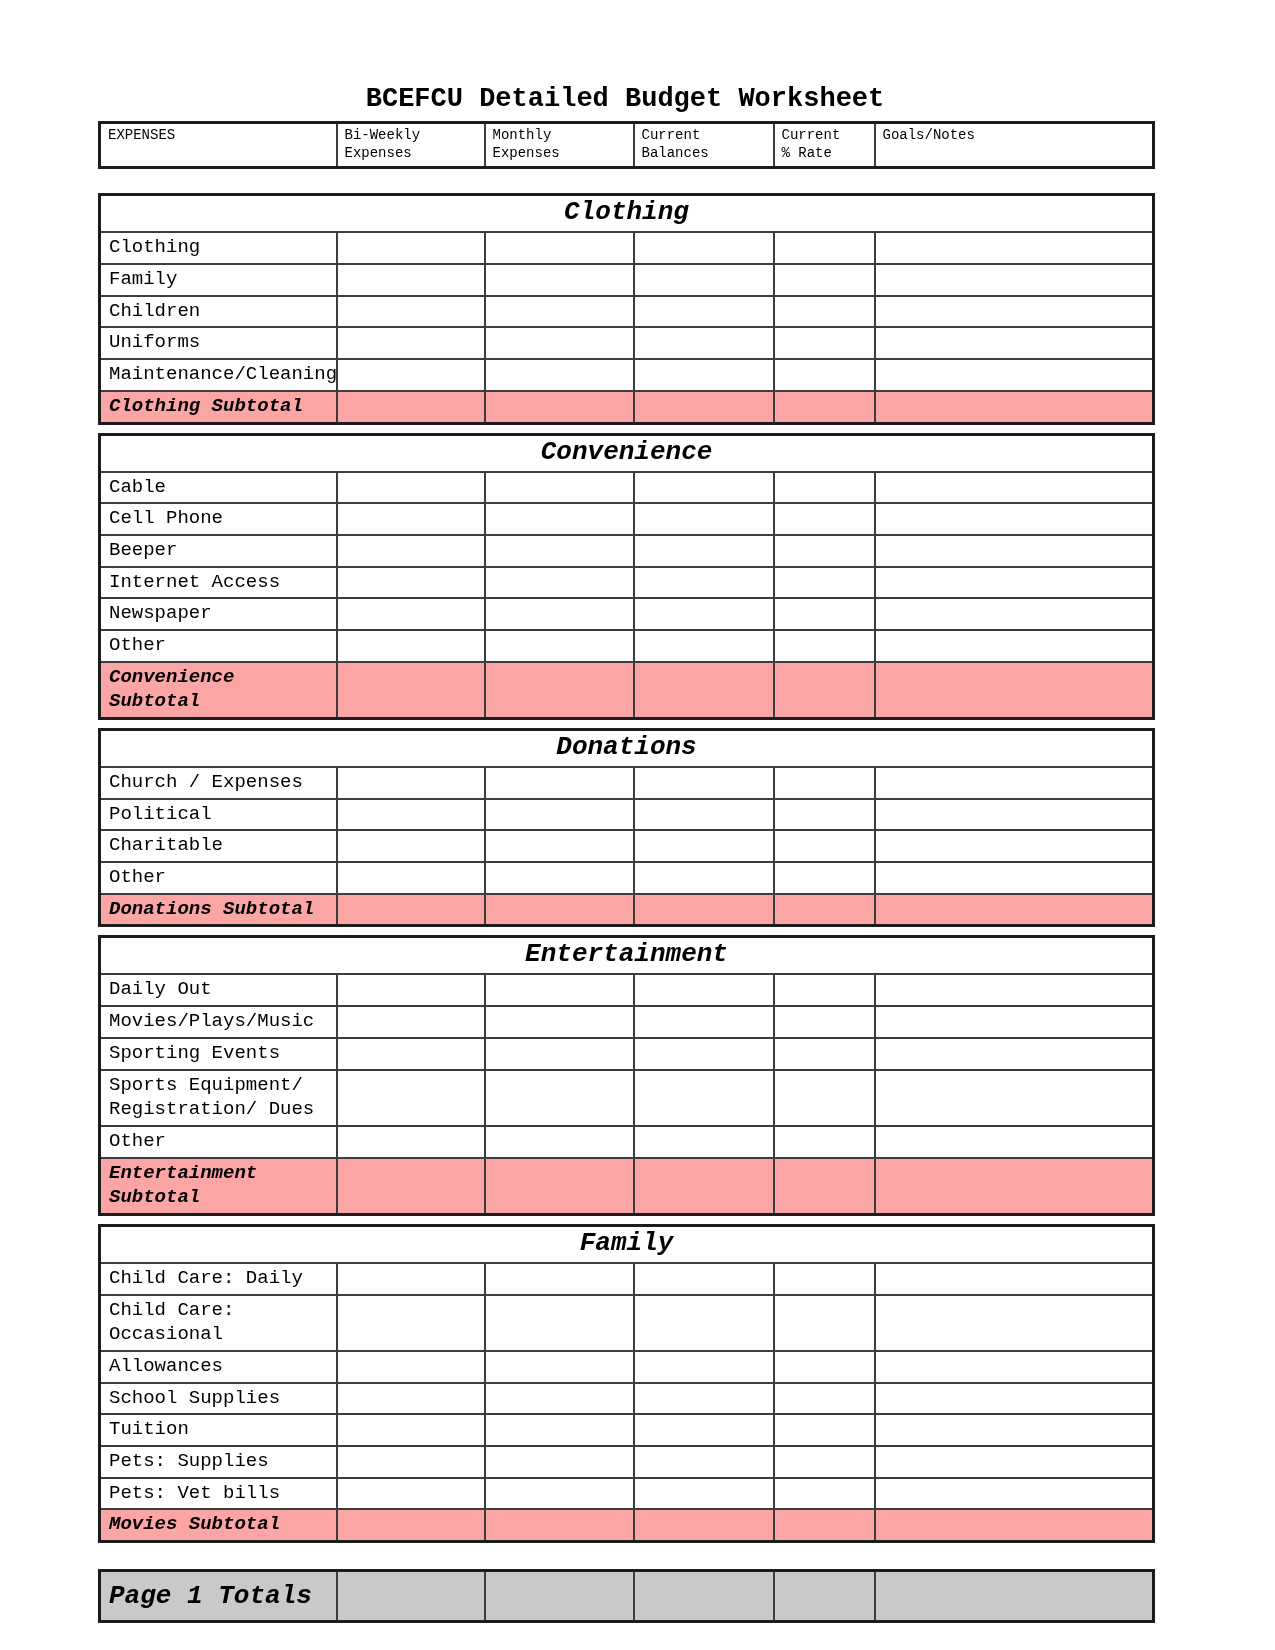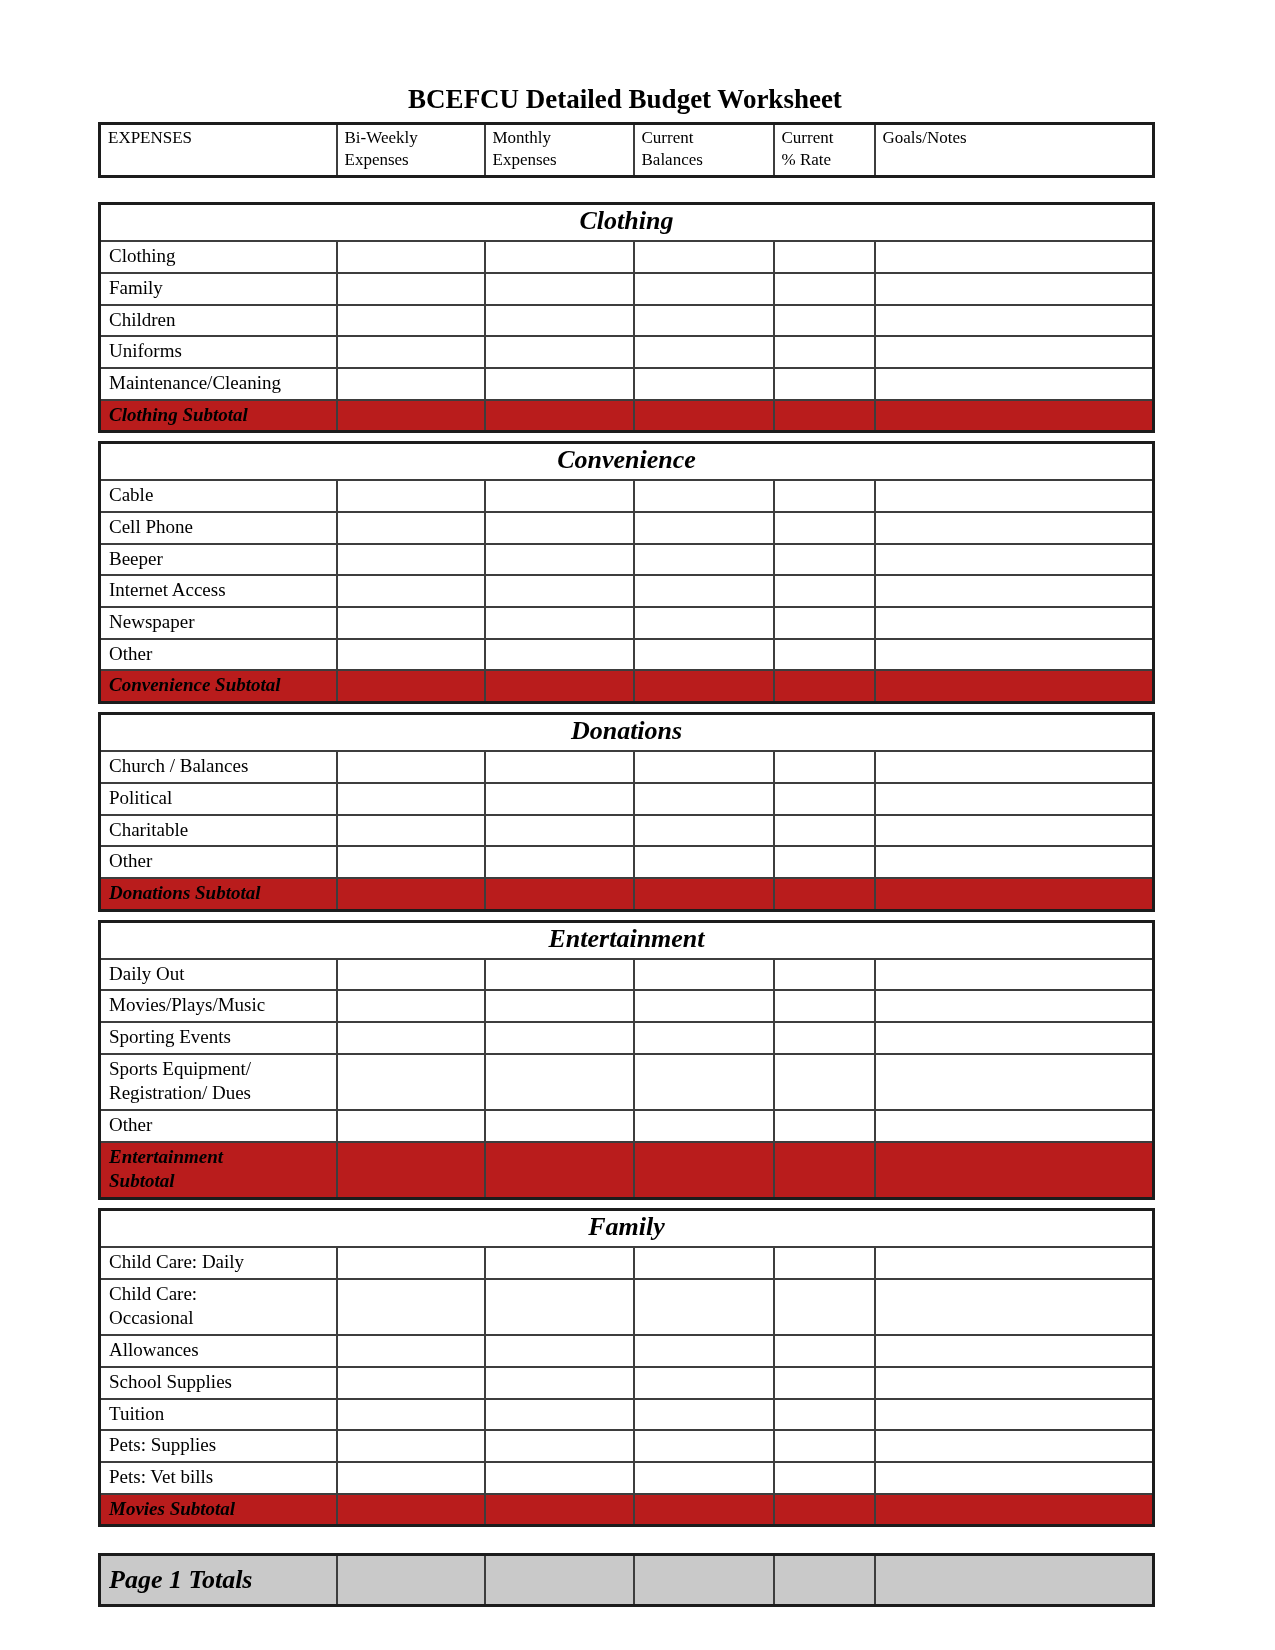--- a/index.html
+++ b/index.html
@@ -1,39 +1,39 @@
 <!DOCTYPE html>
 <html><head>
 <meta charset="utf-8">
 <style>
   html,body{margin:0;padding:0;background:#fff;}
   .page{position:relative;width:1275px;height:1650px;background:#ffffff;
-        font-family:Liberation Serif, serif;color:#000;overflow:hidden;}
+        font-family:Liberation Mono, monospace;color:#000;overflow:hidden;}
   .content{position:absolute;left:98px;top:84px;width:1054px;}
   .doc-title{font-size:27px;font-weight:bold;text-align:center;margin:0 0 7px 0;}
 
   table{border-collapse:collapse;table-layout:fixed;width:1054px;background:#fff;}
   col.c0{width:237px;} col.c1{width:148px;} col.c2{width:149px;}
   col.c3{width:140px;} col.c4{width:101px;} col.c5{width:279px;}
 
   table{border:3px solid #1c1c1c;}
   td{border:2px solid #3d3d3d;}
 
-  .header-table td{vertical-align:top;font-size:17px;line-height:1.3;
+  .header-table td{vertical-align:top;font-size:14px;line-height:1.3;
                    padding:2px 7px 4px 7px;white-space:pre-line;}
   .expenses-cell{font-size:26px;padding-top:3px;white-space:nowrap;}
 
   .sec{margin-top:8px;}
   .sec.first{margin-top:24px;}
   .sec-title-cell{text-align:center;font-weight:bold;font-style:italic;
                   font-size:26px;padding:1px 0 4px 0;background:#fff;}
   .label-cell{font-size:19px;line-height:1.3;padding:2px 8px 3px 8px;
               vertical-align:top;white-space:pre-line;height:27px;box-sizing:border-box;}
   .input-cell{height:27px;}
-  .subtotal-row td{background:#b91c1c;}
+  .subtotal-row td{background:#fca5a5;}
   .subtotal-row .label-cell{font-weight:bold;font-style:italic;}
 
   .totals-table{margin-top:26px;}
   .totals-table td{background:#c9c9c9;height:44px;vertical-align:middle;}
   .totals-label{font-weight:bold;font-style:italic;font-size:26px;
                 padding:2px 8px;white-space:nowrap;}
 </style>
 </head>
 <body>
 
@@ -210,21 +210,21 @@
           <col class="c2">
           <col class="c3">
           <col class="c4">
           <col class="c5">
         </colgroup>
       <tbody>
         <tr>
           <td class="sec-title-cell" colspan="6">Donations</td>
         </tr>
         <tr>
-          <td class="label-cell">Church / Balances</td>
+          <td class="label-cell">Church / Expenses</td>
           <td class="input-cell"></td>
           <td class="input-cell"></td>
           <td class="input-cell"></td>
           <td class="input-cell"></td>
           <td class="input-cell"></td>
         </tr>
         <tr>
           <td class="label-cell">Political</td>
           <td class="input-cell"></td>
           <td class="input-cell"></td>

